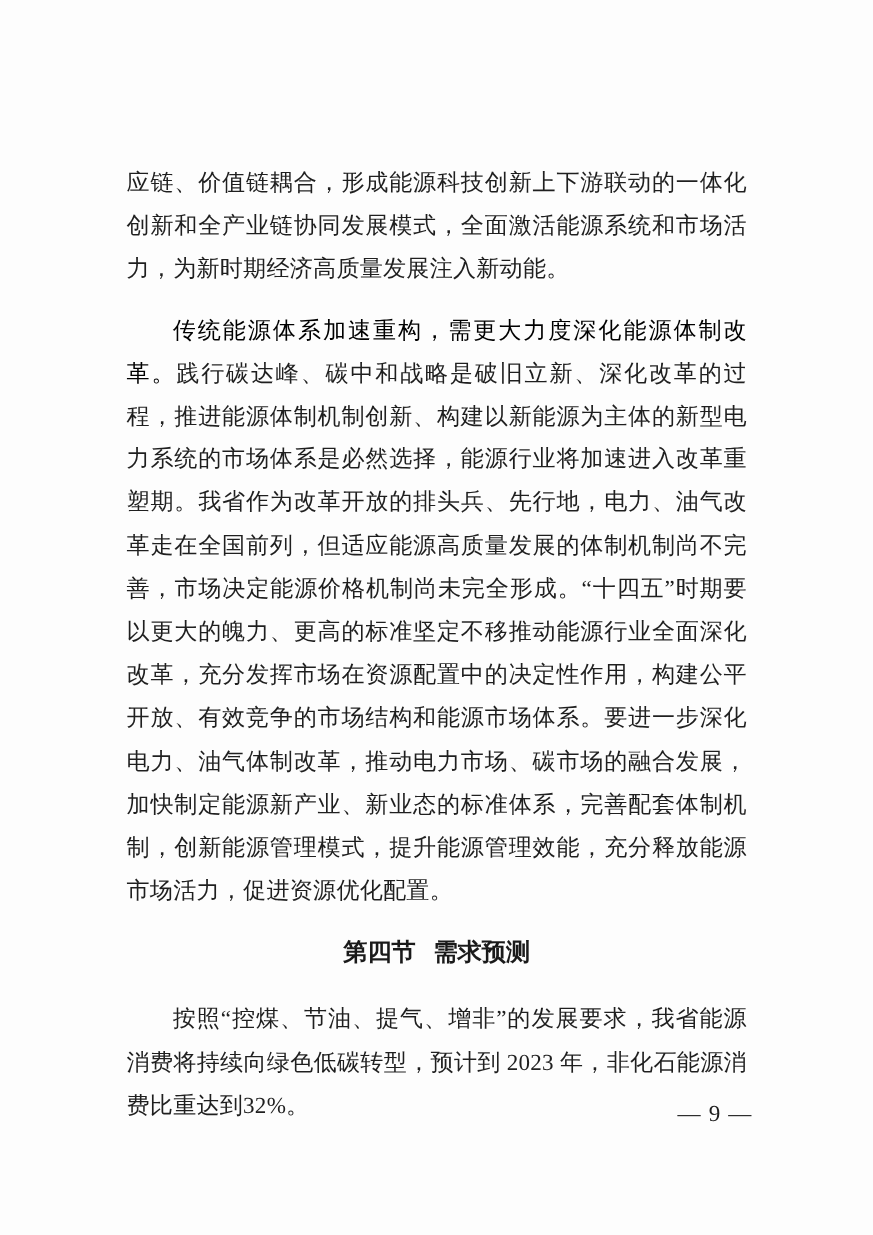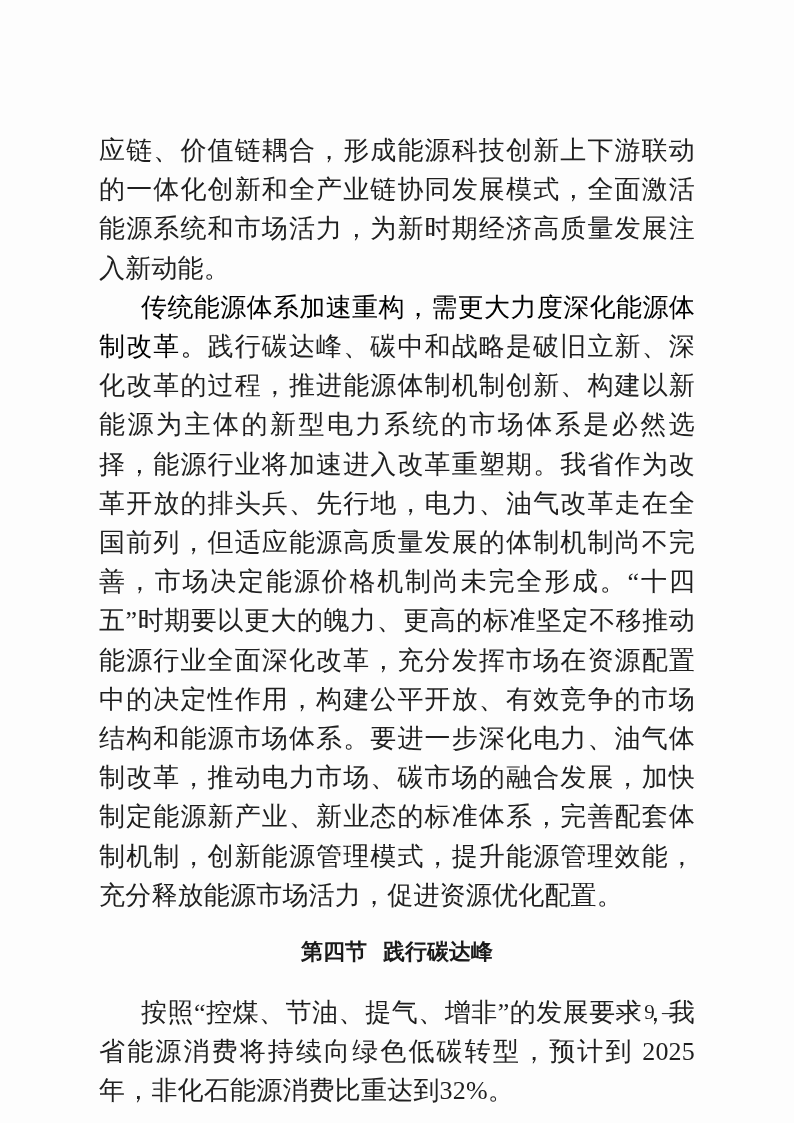--- a/index.html
+++ b/index.html
@@ -15,22 +15,22 @@
   }
 
   .body-text {
     position: absolute;
     left: 99px;
     top: 131px;
     width: 596px;
   }
 
   .para {
-    margin: 0;
-    font-size: 26px;
+    margin: 16px;
+    font-size: 21px;
     line-height: 39.2px;
     text-align: justify;
     text-justify: inter-character;
     color: #1f1f1f;
     letter-spacing: 0.2px;
   }
 
   .indent { text-indent: 42px; }
 
   .lead {
@@ -66,22 +66,22 @@
 <body>
 
 <div class="page">
   <main class="body-text">
 
     <p class="para">应链、价值链耦合，形成能源科技创新上下游联动的一体化创新和全产业链协同发展模式，全面激活能源系统和市场活力，为新时期经济高质量发展注入新动能。</p>
 
     <p class="para indent"><strong class="lead">传统能源体系加速重构，需更大力度深化能源体制改革。</strong><span>践行碳达峰、碳中和战略是破旧立新、深化改革的过程，推进能源体制机制创新、构建以新能源为主体的新型电力系统的市场体系是必然选择，能源行业将加速进入改革重塑期。我省作为改革开放的排头兵、先行地，电力、油气改革走在全国前列，但适应能源高质量发展的体制机制尚不完善，市场决定能源价格机制尚未完全形成。“十四五”时期要以更大的魄力、更高的标准坚定不移推动能源行业全面深化改革，充分发挥市场在资源配置中的决定性作用，构建公平开放、有效竞争的市场结构和能源市场体系。要进一步深化电力、油气体制改革，推动电力市场、碳市场的融合发展，加快制定能源新产业、新业态的标准体系，完善配套体制机制，创新能源管理模式，提升能源管理效能，充分释放能源市场活力，促进资源优化配置。</span></p>
 
     <h2 class="heading">
-      <span class="h-num">第四节</span><span class="h-title">践行碳达峰</span>
+      <span class="h-num">第四节</span><span class="h-title">需求预测</span>
     </h2>
 
-    <p class="para indent">按照“控煤、节油、提气、增非”的发展要求，我省能源消费将持续向绿色低碳转型，预计到 2025 年，非化石能源消费比重达到32%。</p>
+    <p class="para indent">按照“控煤、节油、提气、增非”的发展要求，我省能源消费将持续向绿色低碳转型，预计到 2023 年，非化石能源消费比重达到32%。</p>
 
 
   </main>
 
   <div class="footer">— 9 —</div>
 </div>
 
 </body></html>

